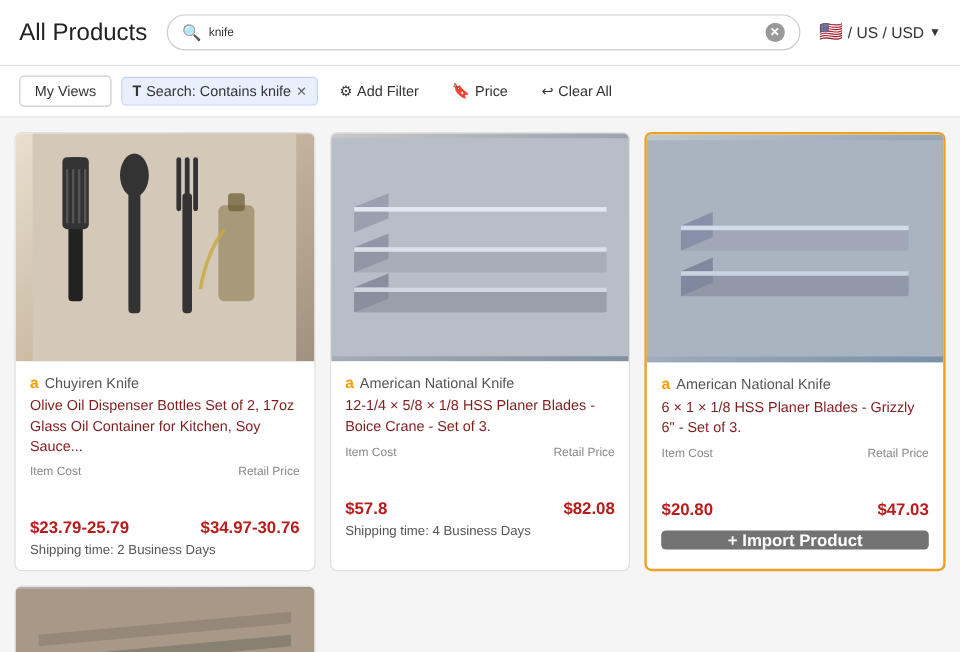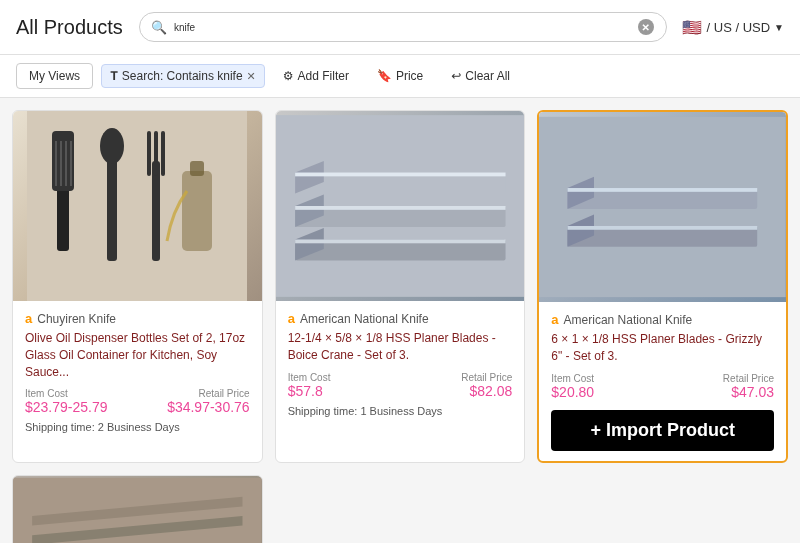--- a/index.html
+++ b/index.html
@@ -181,52 +181,52 @@
     .pricing-row {
       display: flex;
       justify-content: space-between;
       align-items: flex-start;
       margin-bottom: 4px;
     }
 
     .price-col {
       display: flex;
       flex-direction: column;
+      gap: 32px;
     }
 
     .price-label {
       font-size: 10px;
       color: #888;
     }
 
     .price-value {
       font-size: 14px;
-      font-weight: 400;
-      color: #ec4899;
+      font-weight: 700;
+      color: #b91c1c;
     }
 
     .shipping {
       font-size: 11px;
       color: #555;
       margin-top: 6px;
     }
 
     .import-btn {
       display: flex;
       align-items: center;
       justify-content: center;
       gap: 6px;
-      background: #000000;
+      background: #737373;
       color: #fff;
       border: none;
       border-radius: 4px;
-      padding: 10px;
       width: 100%;
       cursor: pointer;
-      font-size: 18px;
+      font-size: 14px;
       font-weight: 600;
       margin-top: 10px;
     }
 
     
     .img-kitchen {
       background: linear-gradient(135deg, #e8e0d0 0%, #c8b8a0 50%, #a09080 100%);
       display: flex;
       align-items: center;
       justify-content: center;
@@ -390,21 +390,21 @@
       <div class="pricing-row">
         <div class="price-col">
           <span class="price-label">Item Cost</span>
           <span class="price-value">$57.8</span>
         </div>
         <div class="price-col" style="text-align:right">
           <span class="price-label">Retail Price</span>
           <span class="price-value">$82.08</span>
         </div>
       </div>
-      <div class="shipping">Shipping time: 1 Business Days</div>
+      <div class="shipping">Shipping time: 4 Business Days</div>
     </div>
   </div>
 
   <div class="product-card selected">
     <div class="product-image img-blades2">
       <svg width="260" height="190" viewBox="0 0 260 190" xmlns="http://www.w3.org/2000/svg">
         <rect width="260" height="190" fill="#aab4c0"></rect>
 
         <g transform="translate(30, 50)">
 

